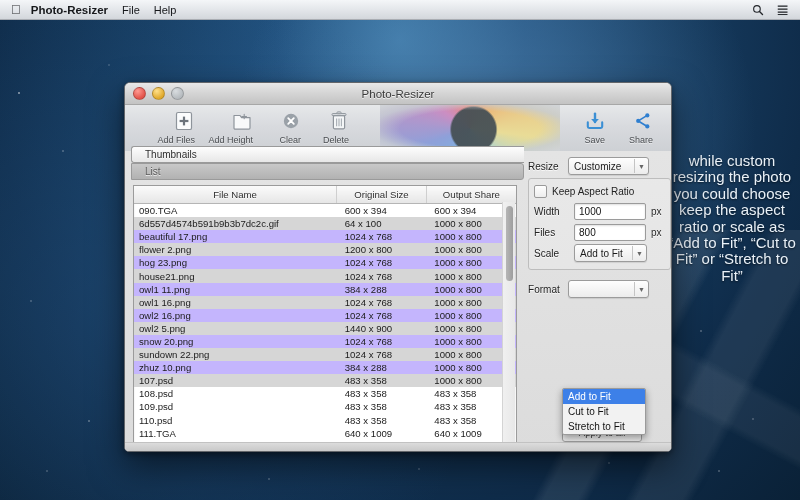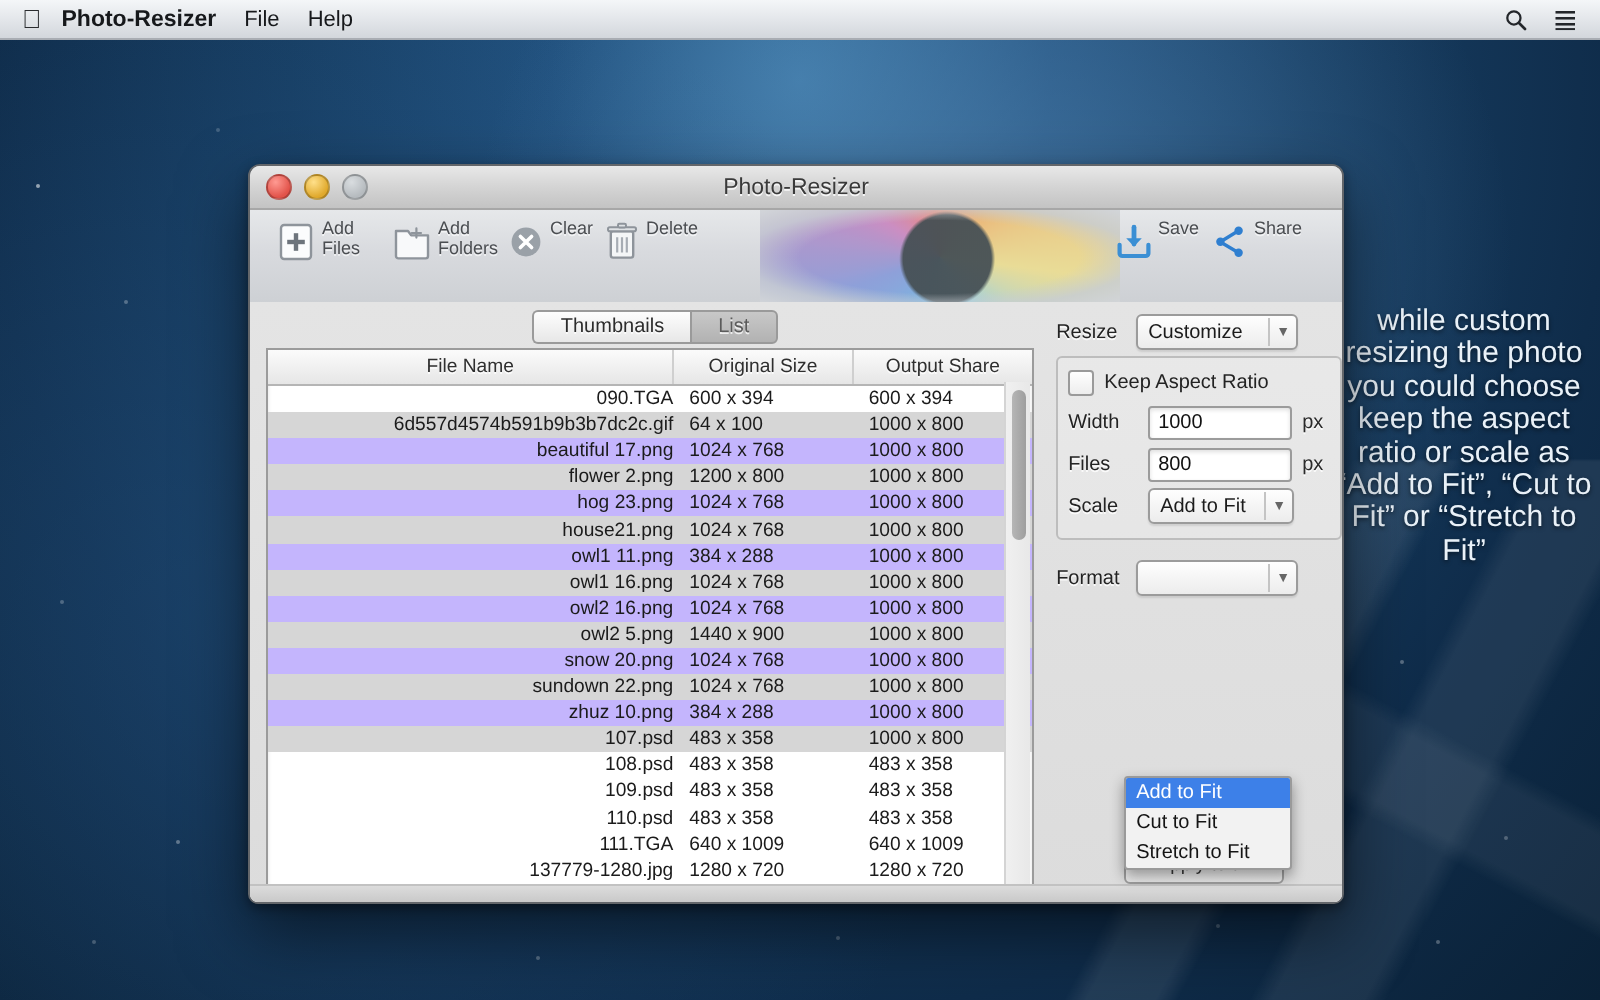--- a/index.html
+++ b/index.html
@@ -120,36 +120,36 @@
     filter: saturate(1.05);
   }
   .tb-photo::after {
     content:""; position:absolute; inset:0;
     background: radial-gradient(ellipse at 50% 50%, rgba(255,255,255,0) 55%, rgba(200,205,210,0.85) 78%, #d2d5d9 100%);
   }
   .tb-items { position:relative; display:flex; z-index:3; padding-left:12px; padding-top:4px; }
   .tb-right { position:relative; margin-left:auto; display:flex; z-index:3; padding-right:18px; padding-top:4px; }
   .tb-btn {
     width: 58px;
-    display:flex; flex-direction:row; align-items:flex-start; gap:2px;
+    display:flex; flex-direction:column; align-items:flex-end; gap:2px;
     font-size: 9px; color:#4a4d51;
     text-shadow: 0 1px 0 rgba(255,255,255,0.6);
   }
   .tb-btn.sm { width: 48px; }
   .tb-ico { height:24px; display:flex; align-items:center; justify-content:center;}
   
   .content {
     position:absolute; left:0; top:68px;
     width:546px; height: 300px;
     background: linear-gradient(180deg,#e4e4e4 0%,#dcdcdc 100%);
     display:flex;
   }
   .left-pane { width: 396px; padding: 4px 0 0 6px; position:relative; }
   .tabs {
-    display:flex; justify-content:center; margin-bottom: 3px; height:16px;
+    display:flex; justify-content:center; margin-bottom: 14px; height:16px;flex-direction:column;
   }
   .tab {
     font-size: 10px; color:#2d2d2d; height:15px; line-height:15px;
     padding: 0 13px; border:1px solid #9a9a9a;
     text-shadow: 0 1px 0 rgba(255,255,255,0.75);
   }
   .tab.first { border-radius: 3px 0 0 3px; border-right:none;
     background: linear-gradient(180deg,#fdfdfd,#e7e7e7); }
   .tab.last { border-radius: 0 3px 3px 0;
     background: linear-gradient(180deg,#c8c8c8,#b2b2b2); color:#5b5b5b; }
@@ -168,21 +168,21 @@
     background: linear-gradient(180deg,#fbfbfb,#e6e6e6);
     border-bottom: 1px solid #b5b5b5;
     border-right: 1px solid #cfcfcf;
     font-weight: normal;
     color:#2f2f2f;
     text-shadow: 0 1px 0 rgba(255,255,255,0.8);
   }
   thead th:last-child { border-right:none; }
   tbody td {
     height: 13.1px; padding: 0 0 0 5px;
-    color:#1b1b1b; white-space:nowrap;text-align:right;
+    color:#1b1b1b; white-space:nowrap;
   }
   tbody td.num { text-align:left; padding-left: 8px;}
   tbody tr.alt td { background:#c4b5fd; }
   tbody tr.sel td { background:#d6d6d6; }
   .col-name { width: 205px; }
   .col-orig { width: 86px; }
   .col-out  { width: 86px; }
   .vscroll {
     position:absolute; right:1px; top:16px; width:12px; bottom:1px;
     background: linear-gradient(90deg,#f0f0f0,#e8e8e8);
@@ -330,21 +330,21 @@
           <span>Add Files</span>
         </div>
 
         <div class="tb-btn">
           <span class="tb-ico">
             <svg width="22" height="22" viewBox="0 0 22 22">
               <path d="M3 5.5h6l1.6 2.2H19v10.3a1.2 1.2 0 0 1-1.2 1.2H4.2A1.2 1.2 0 0 1 3 18V5.5z" fill="#f8f9fa" stroke="#8e949b" stroke-width="1.2" stroke-linejoin="round"></path>
               <path d="M13.2 4.2v4.6M10.9 6.5h4.6" stroke="#8e949b" stroke-width="1.1" stroke-linecap="round"></path>
             </svg>
           </span>
-          <span>Add Folders</span>
+          <span>Add Height</span>
         </div>
 
         <div class="tb-btn sm">
           <span class="tb-ico">
             <svg width="20" height="20" viewBox="0 0 20 20">
               <circle cx="10" cy="10" r="7.2" fill="#9aa1a8"></circle>
               <path d="M7.2 7.2l5.6 5.6M12.8 7.2l-5.6 5.6" stroke="#fff" stroke-width="1.8" stroke-linecap="round"></path>
             </svg>
           </span>
           <span>Clear</span>

